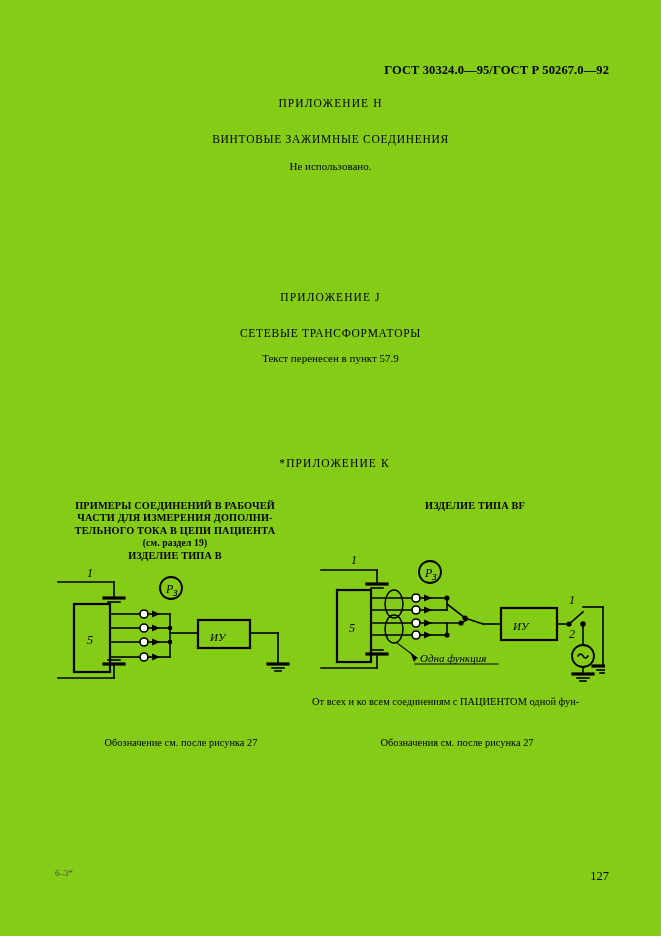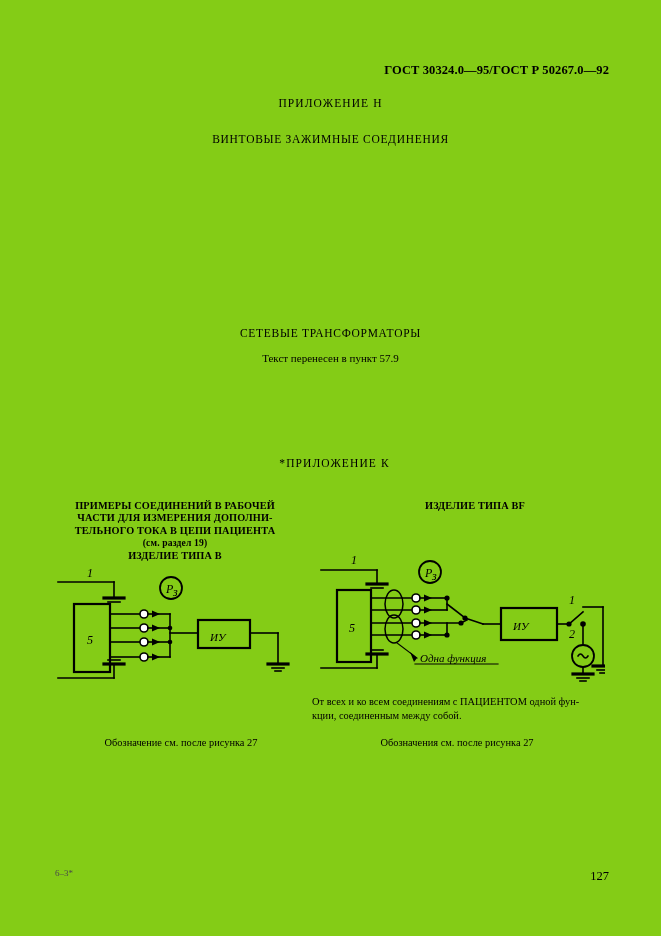--- a/index.html
+++ b/index.html
@@ -95,21 +95,23 @@
 </style>
 </head>
 <body>
 
 <div id="page">
 
   <div class="hdr">ГОСТ 30324.0—95/ГОСТ Р 50267.0—92</div>
 
   <div class="ctr app-title" style="top:97px;">ПРИЛОЖЕНИЕ Н</div>
   <div class="ctr app-heading" style="top:133px;">ВИНТОВЫЕ ЗАЖИМНЫЕ СОЕДИНЕНИЯ</div>
-
+  <div class="ctr app-note" style="top:160px;">Не использовано.</div>
+
+  <div class="ctr app-title" style="top:291px;">ПРИЛОЖЕНИЕ J</div>
   <div class="ctr app-heading" style="top:327px;">СЕТЕВЫЕ ТРАНСФОРМАТОРЫ</div>
   <div class="ctr app-note" style="top:352px;">Текст перенесен в пункт 57.9</div>
 
   <div class="ctr app-title" style="top:457px;margin-left:8px;">*ПРИЛОЖЕНИЕ К</div>
 
   <div class="col-title" style="left:50px; top:500px; width:250px;">
     <div>ПРИМЕРЫ СОЕДИНЕНИЙ В РАБОЧЕЙ</div>
     <div>ЧАСТИ ДЛЯ ИЗМЕРЕНИЯ ДОПОЛНИ-</div>
     <div>ТЕЛЬНОГО ТОКА В ЦЕПИ ПАЦИЕНТА</div>
     <div class="thin">(см. раздел 19)</div>
@@ -283,20 +285,19 @@
       <text x="105" y="122" class="lbl-hand" font-size="11.5">Одна функция</text>
       <text x="254" y="64" class="lbl-it" font-size="11">1</text>
       <text x="254" y="98" class="lbl-it" font-size="11">2</text>
     </svg>
   </div>
 
   <div class="cap center" style="left:56px; top:736px; width:250px;">Обозначение см. после рисунка 27</div>
 
   <div class="cap" style="left:312px; top:695px; width:290px;">
     <div>От всех и ко всем соединениям с ПАЦИЕНТОМ одной фун-</div>
-    <div>кции, соединенным между собой.</div>
   </div>
   <div class="cap center" style="left:322px; top:736px; width:270px;">Обозначения см. после рисунка 27</div>
 
   <div class="foot-l">6–3*</div>
   <div class="foot-r">127</div>
 
 </div>
 
 </body></html>

